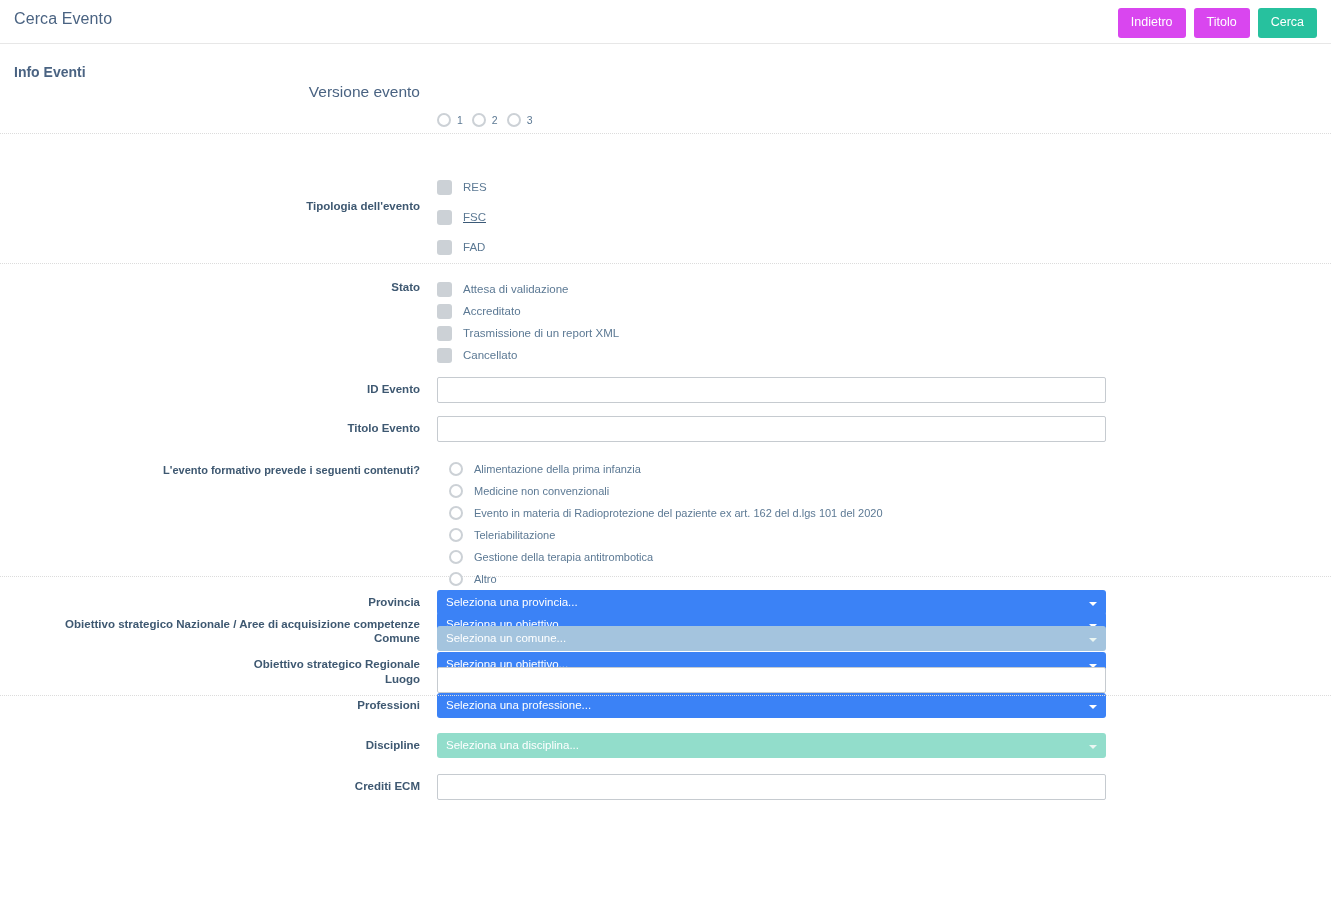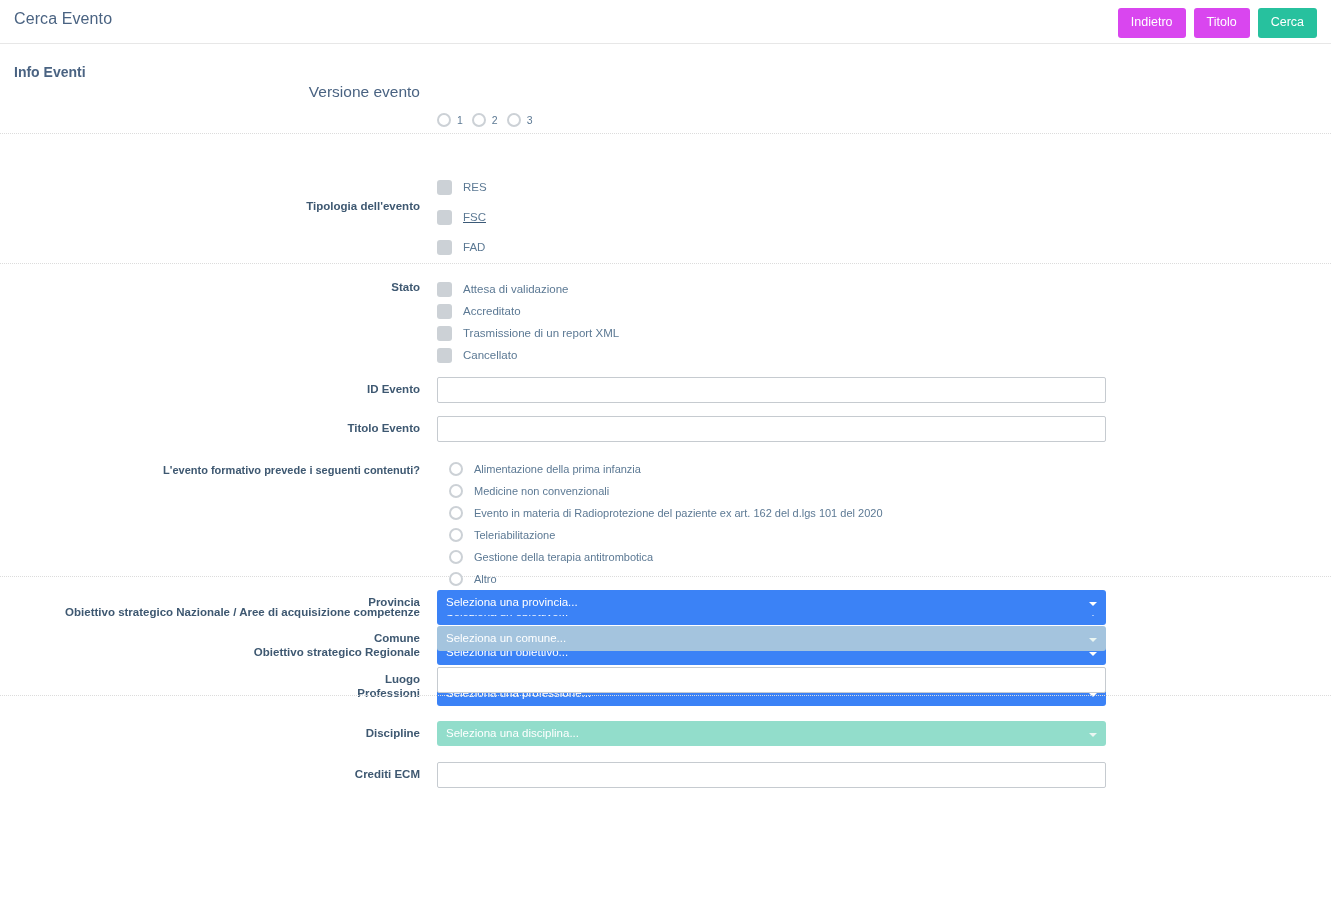--- a/index.html
+++ b/index.html
@@ -296,21 +296,21 @@
           <span class="rdo"></span>
           <span class="opt-label sm">Gestione della terapia antitrombotica</span>
         </div>
         <div class="opt">
           <span class="rdo"></span>
           <span class="opt-label sm">Altro</span>
         </div>
       </div>
     </div>
 
-    <div class="row" style="margin-top:10px;">
+    <div class="row" style="margin-top:22px;">
       <div class="ctrl-label" style="top:6px;">Obiettivo strategico Nazionale / Aree di acquisizione competenze</div>
       <div class="ctrl-col">
         <div class="sel">
           <span>Seleziona un obiettivo...</span>
           <span class="caret"></span>
         </div>
       </div>
     </div>
 
     <div class="row" style="margin-top:10px;">

